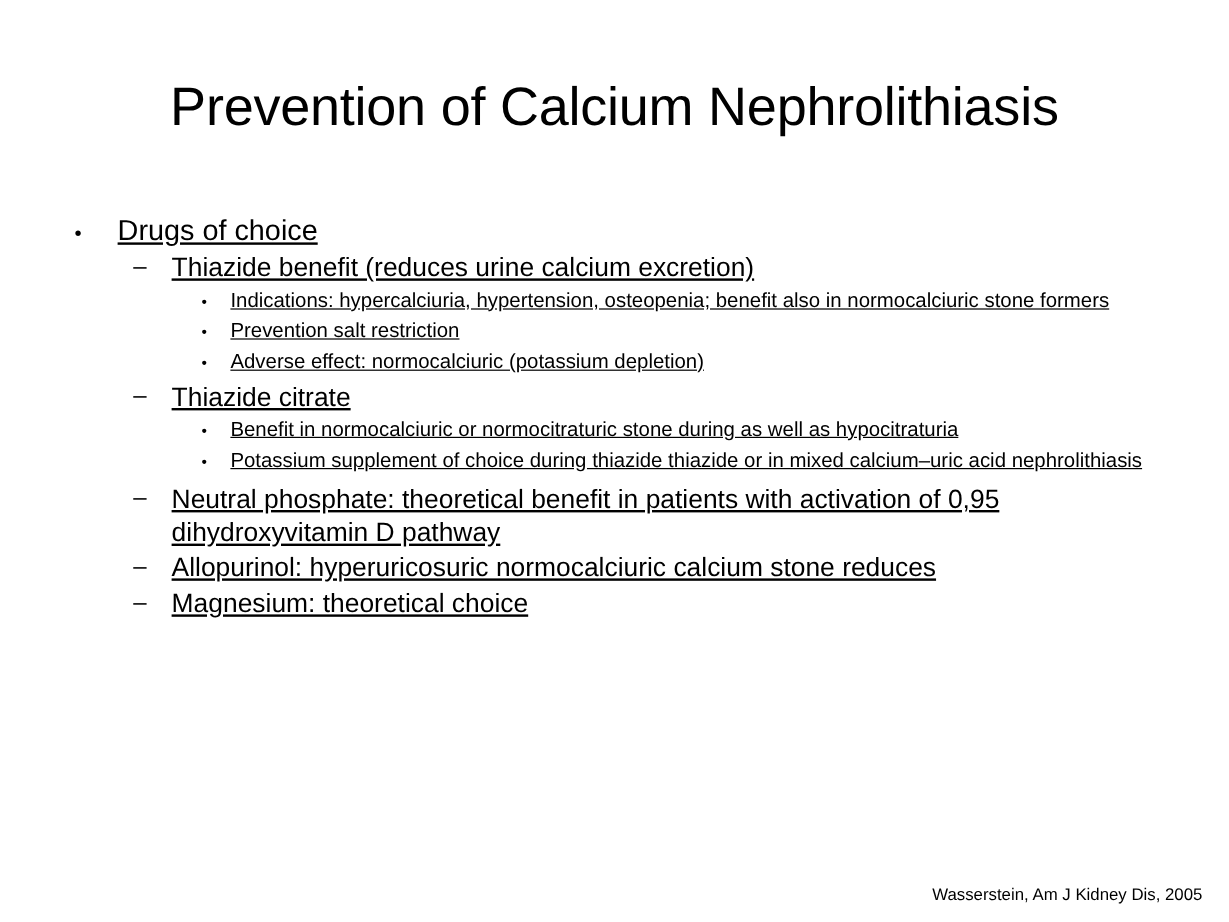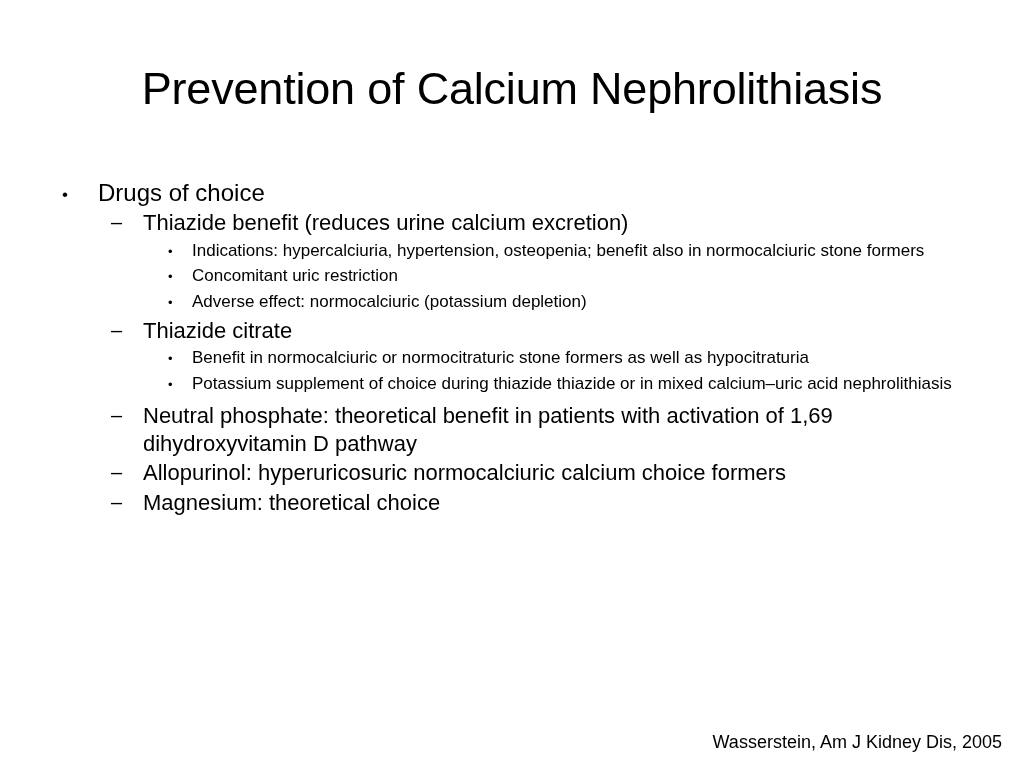--- a/index.html
+++ b/index.html
@@ -53,20 +53,21 @@
 
   .marker {
     flex: 0 0 auto;
     text-align: left;
     color: #000000;
     font-weight: 400;
   }
 
   .btext {
     flex: 1 1 auto;
+    text-decoration: underline;
   }
 
   
   .lvl1 {
     font-size: 24px;
     line-height: 1.22;
     margin-bottom: 2px;
   }
   .lvl1 > .marker {
     width: 36px;
@@ -106,21 +107,21 @@
   .group-l2 { margin-top: 2px; }
   .group-l3 { margin-top: 3px; }
 
   .spacer-sm { height: 4px; }
 
   
   .citation {
     position: absolute;
     right: 22px;
     bottom: 14px;
-    font-size: 18px;
+    font-size: 14px;
     line-height: 1.3;
     text-align: right;
     color: #000000;
     white-space: nowrap;
   }
 </style>
 </head>
 <body>
 
 <div class="slide">
@@ -139,54 +140,54 @@
       <span class="btext">Thiazide benefit (reduces urine calcium excretion)</span>
     </div>
 
     <div class="group-l3">
       <div class="bullet-row lvl3">
         <span class="marker">•</span>
         <span class="btext">Indications: hypercalciuria, hypertension, osteopenia; benefit also in normocalciuric stone formers</span>
       </div>
       <div class="bullet-row lvl3">
         <span class="marker">•</span>
-        <span class="btext">Concomitant uric restriction</span>
+        <span class="btext">Prevention salt restriction</span>
       </div>
       <div class="bullet-row lvl3">
         <span class="marker">•</span>
         <span class="btext">Adverse effect: normocalciuric (potassium depletion)</span>
       </div>
     </div>
 
     <div class="bullet-row lvl2 group-l2">
       <span class="marker">–</span>
       <span class="btext">Thiazide citrate</span>
     </div>
 
     <div class="group-l3">
       <div class="bullet-row lvl3">
         <span class="marker">•</span>
-        <span class="btext">Benefit in normocalciuric or normocitraturic stone formers as well as hypocitraturia</span>
+        <span class="btext">Benefit in normocalciuric or normocitraturic stone during as well as hypocitraturia</span>
       </div>
       <div class="bullet-row lvl3">
         <span class="marker">•</span>
         <span class="btext">Potassium supplement of choice during thiazide thiazide or in mixed calcium–uric acid nephrolithiasis</span>
       </div>
     </div>
 
     <div class="spacer-sm"></div>
 
     <div class="bullet-row lvl2">
       <span class="marker">–</span>
-      <span class="btext">Neutral phosphate: theoretical benefit in patients with activation of 1,69 dihydroxyvitamin D pathway</span>
+      <span class="btext">Neutral phosphate: theoretical benefit in patients with activation of 0,95 dihydroxyvitamin D pathway</span>
     </div>
 
     <div class="bullet-row lvl2">
       <span class="marker">–</span>
-      <span class="btext">Allopurinol: hyperuricosuric normocalciuric calcium choice formers</span>
+      <span class="btext">Allopurinol: hyperuricosuric normocalciuric calcium stone reduces</span>
     </div>
 
     <div class="bullet-row lvl2">
       <span class="marker">–</span>
       <span class="btext">Magnesium: theoretical choice</span>
     </div>
 
   </div>
 
   <div class="citation">Wasserstein, Am J Kidney Dis, 2005</div>

